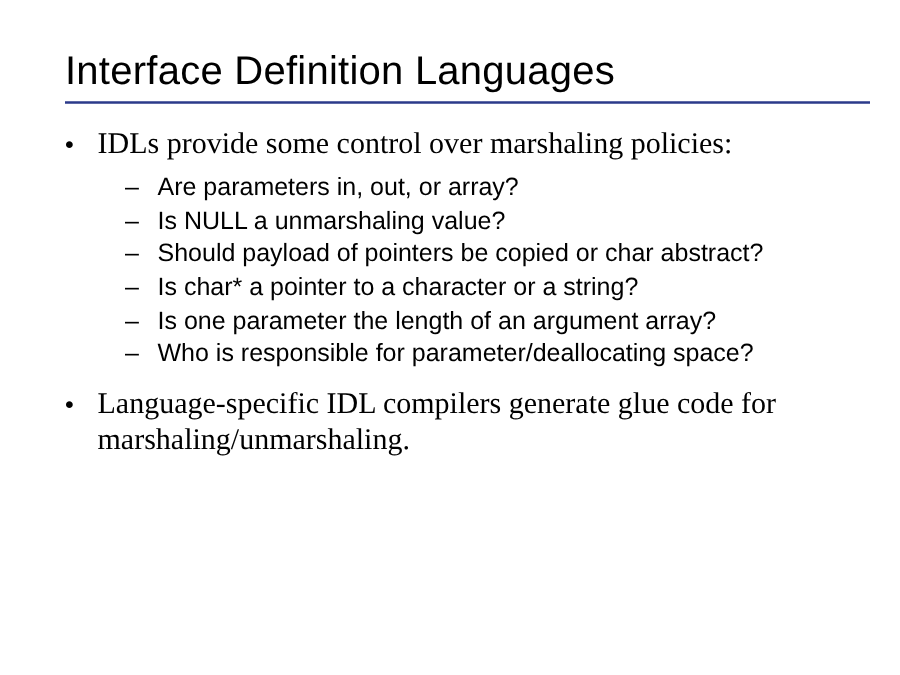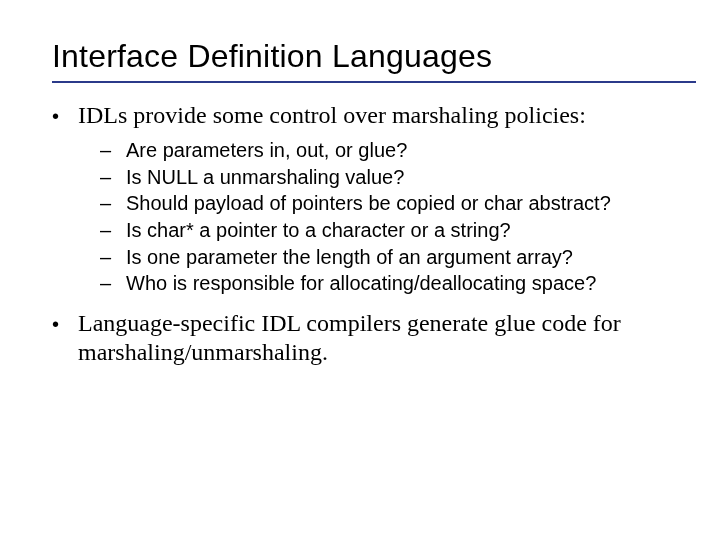--- a/index.html
+++ b/index.html
@@ -75,41 +75,41 @@
   <div class="bullets">
 
     <div class="lvl1">
       <div class="mark">•</div>
       <div class="txt">IDLs provide some control over marshaling policies:</div>
     </div>
 
     <div class="subgroup">
       <div class="lvl2">
         <div class="mark">–</div>
-        <div class="txt">Are parameters in, out, or glue?</div>
+        <div class="txt">Are parameters in, out, or array?</div>
       </div>
       <div class="lvl2">
         <div class="mark">–</div>
         <div class="txt">Is NULL a unmarshaling value?</div>
       </div>
       <div class="lvl2">
         <div class="mark">–</div>
         <div class="txt">Should payload of pointers be copied or char abstract?</div>
       </div>
       <div class="lvl2">
         <div class="mark">–</div>
         <div class="txt">Is char* a pointer to a character or a string?</div>
       </div>
       <div class="lvl2">
         <div class="mark">–</div>
         <div class="txt">Is one parameter the length of an argument array?</div>
       </div>
       <div class="lvl2">
         <div class="mark">–</div>
-        <div class="txt">Who is responsible for allocating/deallocating space?</div>
+        <div class="txt">Who is responsible for parameter/deallocating space?</div>
       </div>
     </div>
 
     <div class="lvl1">
       <div class="mark">•</div>
       <div class="txt">Language-specific IDL compilers generate glue code for marshaling/unmarshaling.</div>
     </div>
 
   </div>
 </div>

